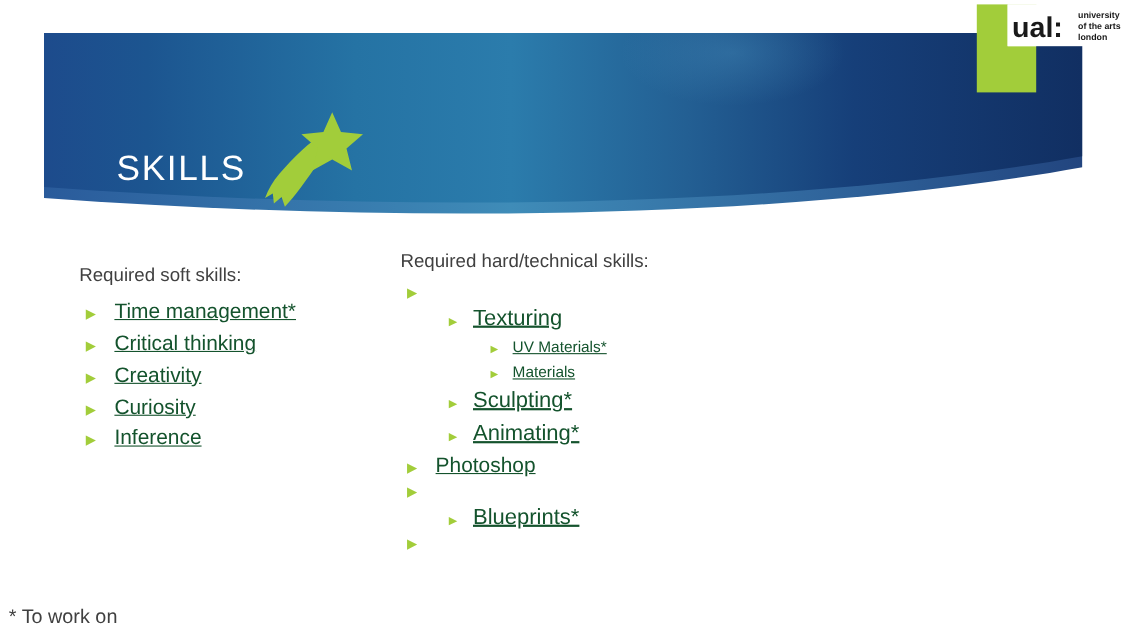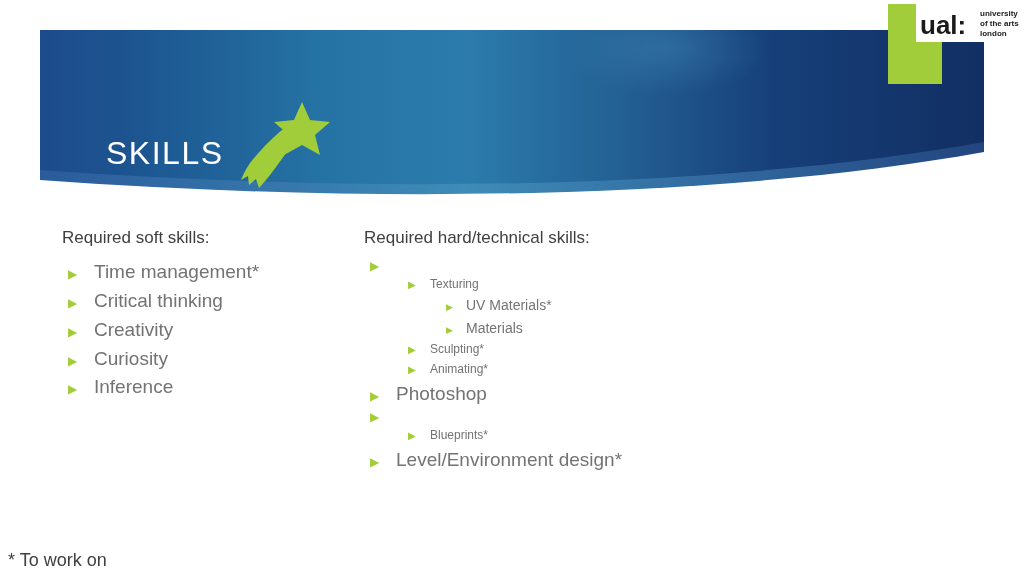--- a/index.html
+++ b/index.html
@@ -54,21 +54,21 @@
     top: 0px;
     width: 144px;
     height: 88px;
   }
 
   
   .col {
     position: absolute;
     top: 228px;
   }
-  .col-left  { left: 62px;  width: 280px; }
+  .col-left  { left: 72px;  width: 280px; margin-top: 12px; }
   .col-right { left: 364px; width: 560px; }
 
   .col-heading {
     font-size: 17px;
     color: #404040;
     margin: 0 0 12px 0;
     line-height: 1.2;
     white-space: nowrap;
   }
 
@@ -78,33 +78,34 @@
     display: flex;
     align-items: baseline;
     margin: 0 0 5px 0;
   }
   li.bullet .marker {
     flex: 0 0 auto;
     color: #a2cd3a;
     line-height: 1;
   }
   li.bullet .btext {
-    color: #737373;
+    color: #14532d;
     line-height: 1.25;
     white-space: nowrap;
+    text-decoration: underline;
   }
 
   
   .lvl1              { padding-left: 6px; margin-bottom: 7px; }
   .lvl1 .marker      { font-size: 12px; width: 26px; }
   .lvl1 .btext       { font-size: 19px; }
   
   .lvl2              { padding-left: 44px; margin-bottom: 6px; }
   .lvl2 .marker      { font-size: 10px; width: 22px; }
-  .lvl2 .btext       { font-size: 12px; }
+  .lvl2 .btext       { font-size: 20px; }
   
   .lvl3              { padding-left: 82px; margin-bottom: 5px; }
   .lvl3 .marker      { font-size: 9px;  width: 20px; }
   .lvl3 .btext       { font-size: 14px; }
 
   
   .footnote {
     position: absolute;
     left: 8px;
     top: 550px;
@@ -231,18 +232,17 @@
       </li>
       <li class="bullet lvl1">
         <span class="marker">▶</span>
       </li>
       <li class="bullet lvl2">
         <span class="marker">▶</span>
         <span class="btext">Blueprints*</span>
       </li>
       <li class="bullet lvl1">
         <span class="marker">▶</span>
-        <span class="btext">Level/Environment design*</span>
       </li>
     </ul>
 </div>
 
 <div class="footnote">* To work on</div>
 
 </body></html>

